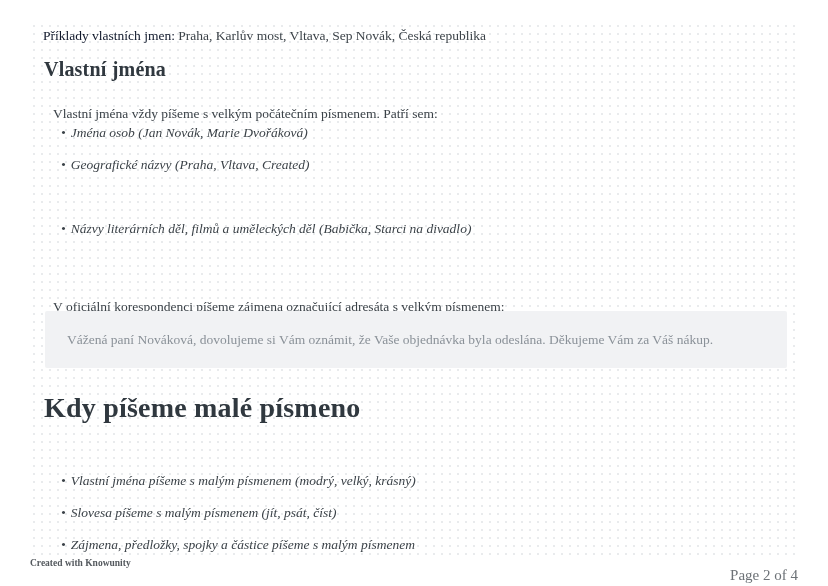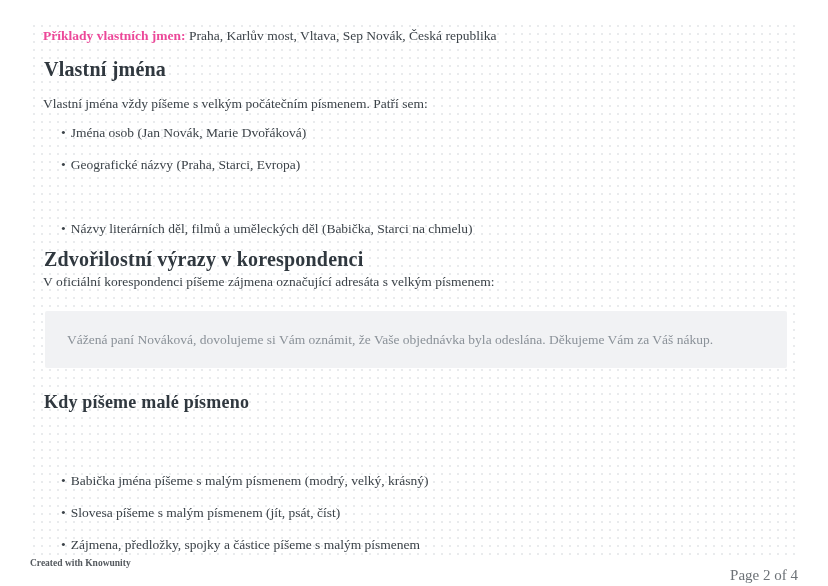--- a/index.html
+++ b/index.html
@@ -17,44 +17,44 @@
     left: 30px;
     top: 22px;
     width: 770px;
     height: 538px;
     background-image: radial-gradient(circle, #e9ebed 1.1px, transparent 1.3px);
     background-size: 8px 8px;
     pointer-events: none;
   }
   .abs { position: absolute; white-space: nowrap; }
   .lead { left: 43px; top: 28px; font-size: 13.5px; line-height: 16px; }
-  .lead .b { font-weight: 700; color: #ec4899; }
+  .lead .b { font-weight: 400; color: #0f172a; }
   .h2 {
     left: 44px;
     font-size: 20px;
     font-weight: 700;
     color: #30383f;
     letter-spacing: 0.2px;
     margin: 0;
   }
   .h2a { top: 58px; }
   .h2b { top: 248px; }
   .h1 {
     left: 44px;
     top: 392px;
-    font-size: 18px;
+    font-size: 28px;
     font-weight: 700;
     color: #30383f;
     letter-spacing: 0.2px;
     margin: 0;
   }
-  .para { left: 43px; font-size: 13.5px; line-height: 16px; margin: 0; }
+  .para { left: 43px; font-size: 13.5px; line-height: 16px; margin: 10px; }
   .para1 { top: 96px; }
-  .para2 { top: 274px; }
-  .li-row { left: 61px; font-size: 13.5px; line-height: 16px; }
+  .para2 { top: 289px; }
+  .li-row { left: 61px; font-size: 13.5px; line-height: 16px; font-style: italic; }
   .bullet { display: inline-block; margin-right: 5px; color: #3b4248; }
   .quote-box {
     left: 45px;
     top: 311px;
     width: 742px;
     height: 57px;
     background: #f1f2f4;
     border-radius: 2px;
     display: flex;
     align-items: center;
@@ -90,38 +90,37 @@
   </div>
 
   <div class="abs h2 h2a">Vlastní jména</div>
 
   <p class="abs para para1">Vlastní jména vždy píšeme s velkým počátečním písmenem. Patří sem:</p>
 
   <div class="abs li-row" style="top:125px">
     <span class="bullet">•</span><span>Jména osob (Jan Novák, Marie Dvořáková)</span>
   </div>
   <div class="abs li-row" style="top:157px">
-    <span class="bullet">•</span><span>Geografické názvy (Praha, Starci, Evropa)</span>
+    <span class="bullet">•</span><span>Geografické názvy (Praha, Vltava, Created)</span>
   </div>
   <div class="abs li-row" style="top:221px">
-    <span class="bullet">•</span><span>Názvy literárních děl, filmů a uměleckých děl (Babička, Starci na chmelu)</span>
+    <span class="bullet">•</span><span>Názvy literárních děl, filmů a uměleckých děl (Babička, Starci na divadlo)</span>
   </div>
 
-  <div class="abs h2 h2b">Zdvořilostní výrazy v korespondenci</div>
 
   <p class="abs para para2">V oficiální korespondenci píšeme zájmena označující adresáta s velkým písmenem:</p>
 
   <div class="abs quote-box">
     <span class="quote-text">Vážená paní Nováková, dovolujeme si Vám oznámit, že Vaše objednávka byla odeslána. Děkujeme Vám za Váš nákup.</span>
   </div>
 
   <div class="abs h1">Kdy píšeme malé písmeno</div>
 
   <div class="abs li-row" style="top:473px">
-    <span class="bullet">•</span><span>Babička jména píšeme s malým písmenem (modrý, velký, krásný)</span>
+    <span class="bullet">•</span><span>Vlastní jména píšeme s malým písmenem (modrý, velký, krásný)</span>
   </div>
   <div class="abs li-row" style="top:505px">
     <span class="bullet">•</span><span>Slovesa píšeme s malým písmenem (jít, psát, číst)</span>
   </div>
   <div class="abs li-row" style="top:537px">
     <span class="bullet">•</span><span>Zájmena, předložky, spojky a částice píšeme s malým písmenem</span>
   </div>
 
   <div class="abs footer-left">Created with Knowunity</div>
   <div class="abs footer-right">Page 2 of 4</div>

